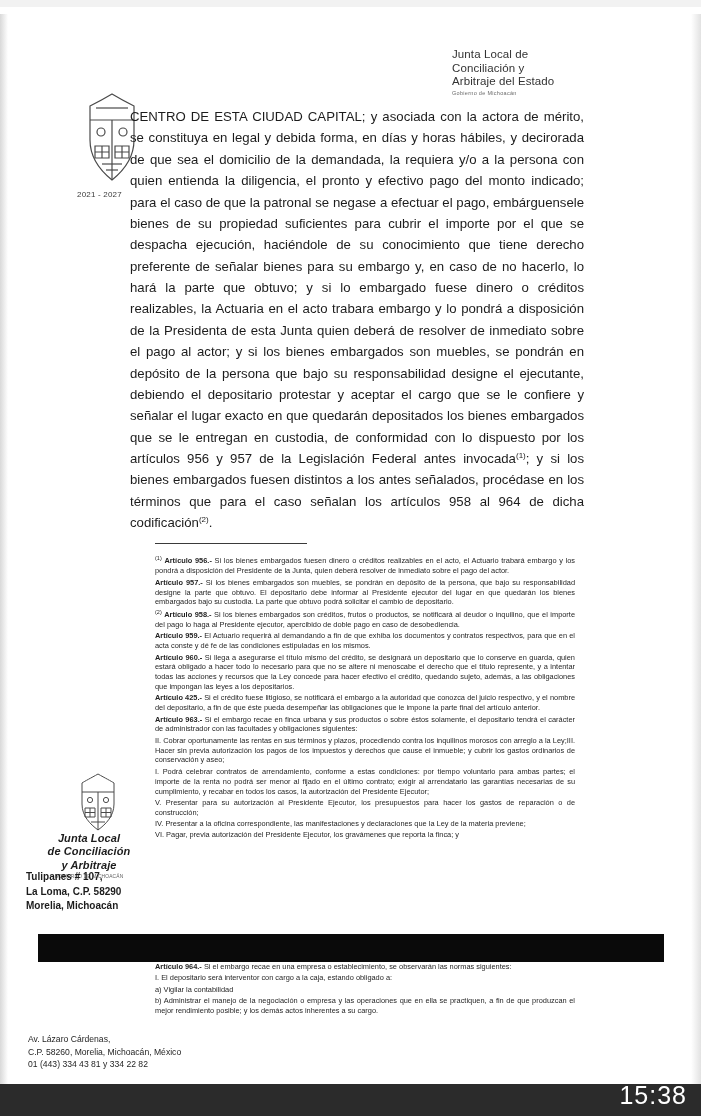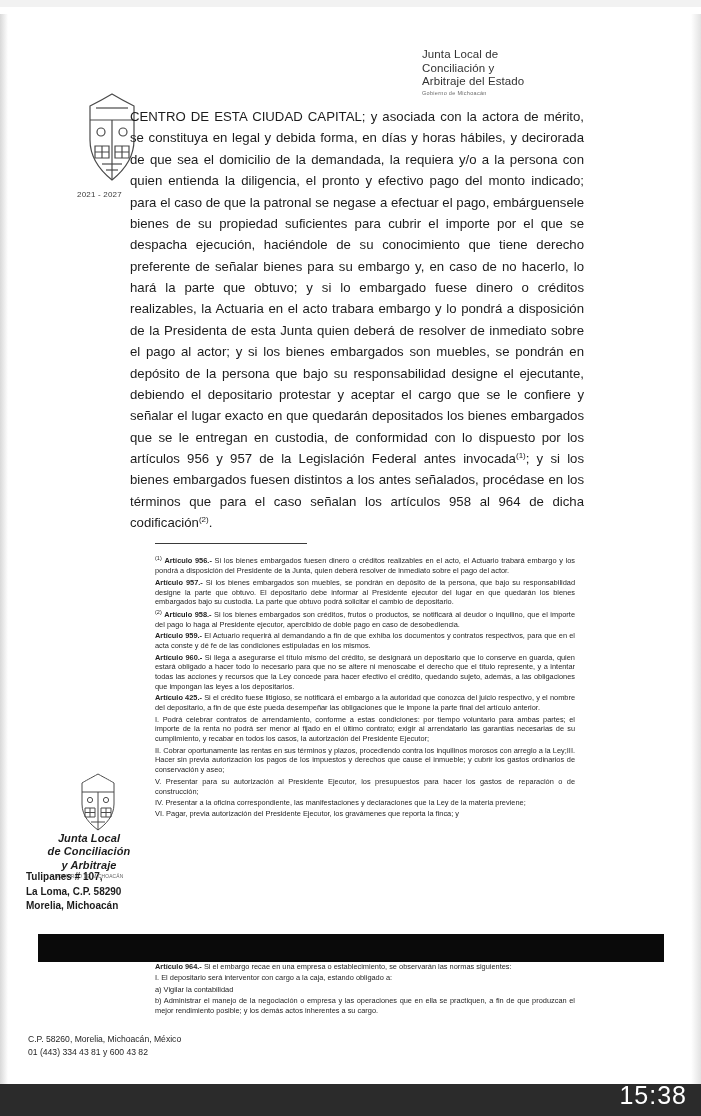--- a/index.html
+++ b/index.html
@@ -53,21 +53,21 @@
     position: absolute;
     top: 0; right: 0;
     width: 10px; height: 1070px;
     background: linear-gradient(270deg, #e2e2e2, #ffffff);
   }
 
   
   .letterhead {
     position: absolute;
     top: 34px;
-    left: 422px;
+    left: 452px;
     width: 180px;
     color: #262626;
     line-height: 1.18;
   }
   .letterhead .lh-line {
     font-size: 11.5px;
     letter-spacing: 0.1px;
     color: #333;
   }
   .letterhead .lh-sub {
@@ -272,22 +272,23 @@
 
     <div class="fn-rule"></div>
 
     <div class="footnotes" id="footnotes-top">
         <p><sup>(1)</sup> <b>Artículo 956.-</b><span> Si los bienes embargados fuesen dinero o créditos realizables en el acto, el Actuario trabará embargo y los pondrá a disposición del Presidente de la Junta, quien deberá resolver de inmediato sobre el pago del actor.</span></p>
         <p><b>Artículo 957.-</b><span> Si los bienes embargados son muebles, se pondrán en depósito de la persona, que bajo su responsabilidad designe la parte que obtuvo. El depositario debe informar al Presidente ejecutor del lugar en que quedarán los bienes embargados bajo su custodia. La parte que obtuvo podrá solicitar el cambio de depositario.</span></p>
         <p><sup>(2)</sup> <b>Artículo 958.-</b><span> Si los bienes embargados son créditos, frutos o productos, se notificará al deudor o inquilino, que el importe del pago lo haga al Presidente ejecutor, apercibido de doble pago en caso de desobediencia.</span></p>
         <p><b>Artículo 959.-</b><span> El Actuario requerirá al demandando a fin de que exhiba los documentos y contratos respectivos, para que en el acta conste y dé fe de las condiciones estipuladas en los mismos.</span></p>
         <p><b>Artículo 960.-</b><span> Si llega a asegurarse el título mismo del crédito, se designará un depositario que lo conserve en guarda, quien estará obligado a hacer todo lo necesario para que no se altere ni menoscabe el derecho que el título represente, y a intentar todas las acciones y recursos que la Ley concede para hacer efectivo el crédito, quedando sujeto, además, a las obligaciones que impongan las leyes a los depositarios.</span></p>
         <p><b>Artículo 425.-</b><span> Si el crédito fuese litigioso, se notificará el embargo a la autoridad que conozca del juicio respectivo, y el nombre del depositario, a fin de que éste pueda desempeñar las obligaciones que le impone la parte final del artículo anterior.</span></p>
+        <p><b>Artículo 963.-</b><span> Si el embargo recae en finca urbana y sus productos o sobre éstos solamente, el depositario tendrá el carácter de administrador con las facultades y obligaciones siguientes:</span></p>
+        <p><span>II. Cobrar oportunamente las rentas en sus términos y plazos, procediendo contra los inquilinos morosos con arreglo a la Ley;III. Hacer sin previa autorización los pagos de los impuestos y derechos que cause el inmueble; y cubrir los gastos ordinarios de conservación y aseo;</span></p>
         <p><span>I. Podrá celebrar contratos de arrendamiento, conforme a estas condiciones: por tiempo voluntario para ambas partes; el importe de la renta no podrá ser menor al fijado en el último contrato; exigir al arrendatario las garantías necesarias de su cumplimiento, y recabar en todos los casos, la autorización del Presidente Ejecutor;</span></p>
-        <p><span>II. Cobrar oportunamente las rentas en sus términos y plazos, procediendo contra los inquilinos morosos con arreglo a la Ley;III. Hacer sin previa autorización los pagos de los impuestos y derechos que cause el inmueble; y cubrir los gastos ordinarios de conservación y aseo;</span></p>
         <p><span>V. Presentar para su autorización al Presidente Ejecutor, los presupuestos para hacer los gastos de reparación o de construcción;</span></p>
         <p><span>IV. Presentar a la oficina correspondiente, las manifestaciones y declaraciones que la Ley de la materia previene;</span></p>
         <p><span>VI. Pagar, previa autorización del Presidente Ejecutor, los gravámenes que reporta la finca; y</span></p>
       </div>
 
     <div class="crest-bottom">
       <svg width="44" height="60" viewBox="0 0 44 60">
         <g stroke="#2a2a2a" stroke-width="1" fill="none">
           <path d="M22 2 C15 6, 9 9, 6 11 L6 32 C6 44, 14 52, 22 58 C30 52, 38 44, 38 32 L38 11 C35 9, 29 6, 22 2 Z"></path>
           <path d="M6 20 L38 20"></path>
@@ -319,21 +320,22 @@
     <div class="redaction"></div>
 
     <div class="footnotes" style="top:948px;" id="footnotes-bottom">
         <p><b>Artículo 964.-</b><span> Si el embargo recae en una empresa o establecimiento, se observarán las normas siguientes:</span></p>
         <p><span>I. El depositario será interventor con cargo a la caja, estando obligado a:</span></p>
         <p><span>a) Vigilar la contabilidad</span></p>
         <p><span>b) Administrar el manejo de la negociación o empresa y las operaciones que en ella se practiquen, a fin de que produzcan el mejor rendimiento posible; y los demás actos inherentes a su cargo.</span></p>
       </div>
 
     <div class="footer">
+      <div>Av. Lázaro Cárdenas, </div>
       <div>C.P. 58260, Morelia, Michoacán, México</div>
-      <div>01 (443) 334 43 81 y 600 43 82</div>
+      <div>01 (443) 334 43 81 y 334 22 82</div>
     </div>
   </div>
 
   <div class="bottombar"></div>
   <div class="clock">15:38</div>
 
 </div>
 
 </body></html>

